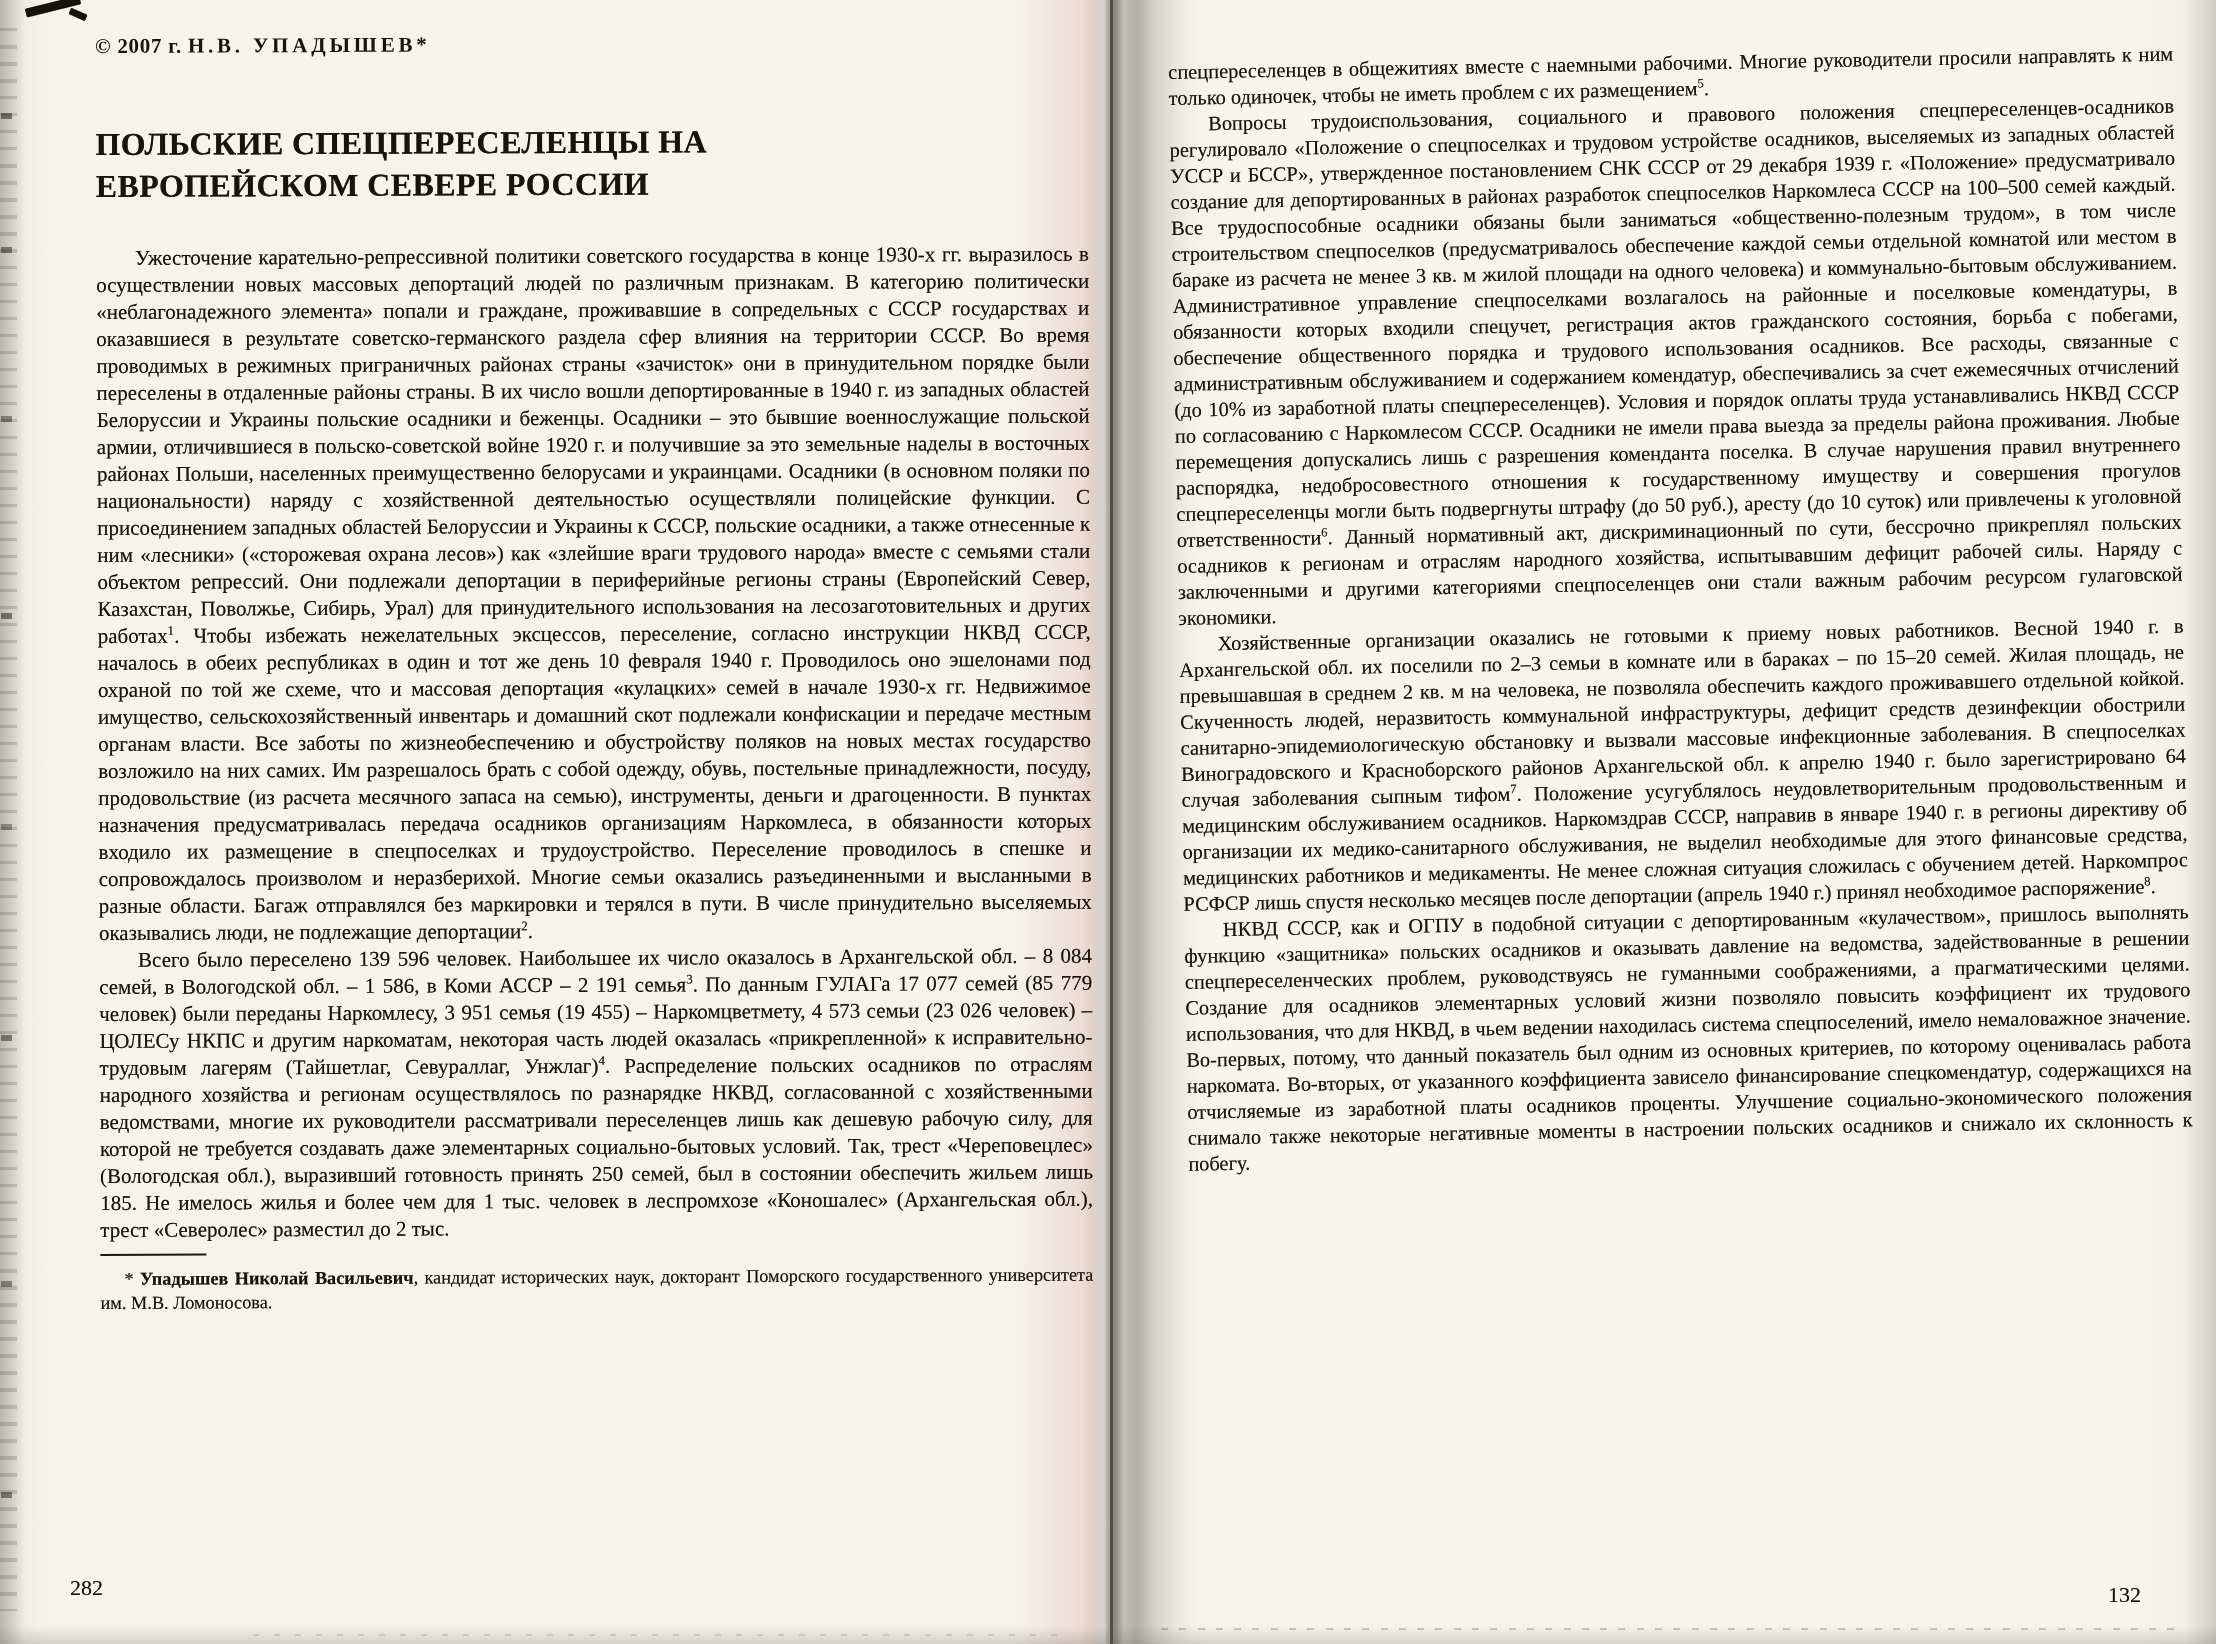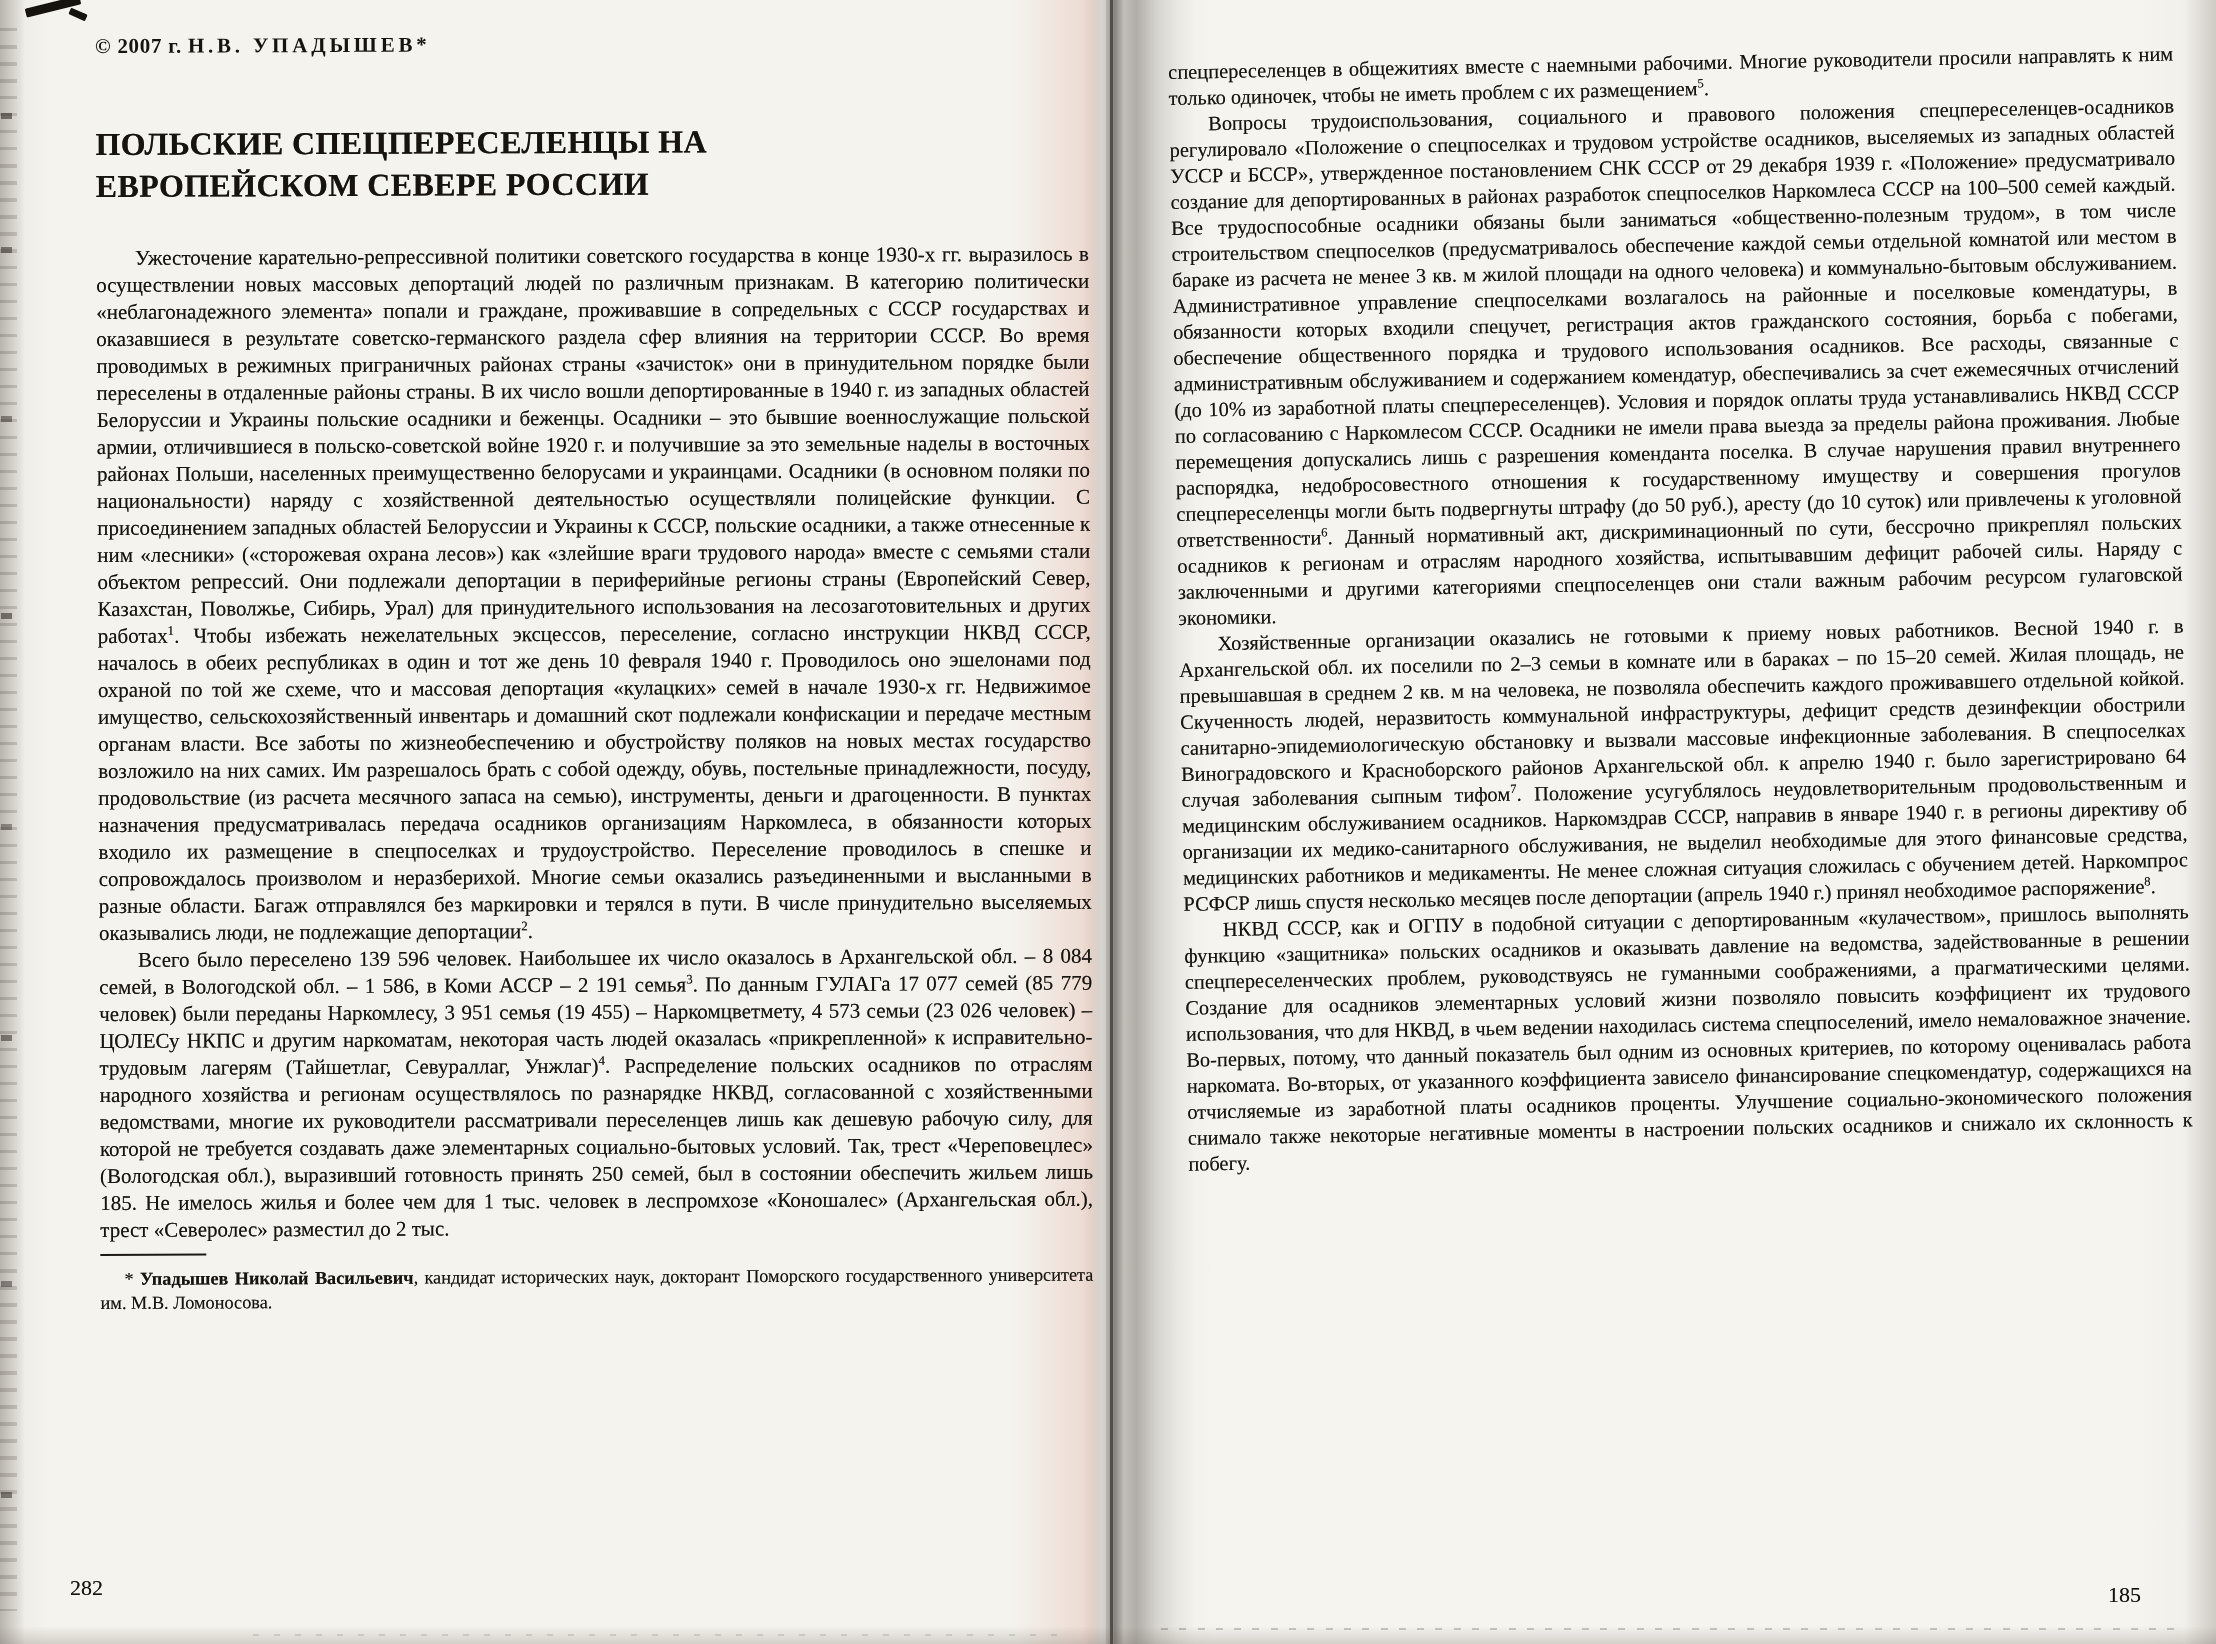--- a/index.html
+++ b/index.html
@@ -126,21 +126,21 @@
 
 <div class="page right-page">
   <div class="right-inner">
     <div class="body-text right-body" id="right-paragraphs">
         <p class="para">спецпереселенцев в общежитиях вместе с наемными рабочими. Многие руководители просили направлять к ним только одиночек, чтобы не иметь проблем с их размещением<sup>5</sup>.</p>
         <p class="para indent">Вопросы трудоиспользования, социального и правового положения спецпереселенцев-осадников регулировало «Положение о спецпоселках и трудовом устройстве осадников, выселяемых из западных областей УССР и БССР», утвержденное постановлением СНК СССР от 29 декабря 1939 г. «Положение» предусматривало создание для депортированных в районах разработок спецпоселков Наркомлеса СССР на 100–500 семей каждый. Все трудоспособные осадники обязаны были заниматься «общественно-полезным трудом», в том числе строительством спецпоселков (предусматривалось обеспечение каждой семьи отдельной комнатой или местом в бараке из расчета не менее 3 кв. м жилой площади на одного человека) и коммунально-бытовым обслуживанием. Административное управление спецпоселками возлагалось на районные и поселковые комендатуры, в обязанности которых входили спецучет, регистрация актов гражданского состояния, борьба с побегами, обеспечение общественного порядка и трудового использования осадников. Все расходы, связанные с административным обслуживанием и содержанием комендатур, обеспечивались за счет ежемесячных отчислений (до 10% из заработной платы спецпереселенцев). Условия и порядок оплаты труда устанавливались НКВД СССР по согласованию с Наркомлесом СССР. Осадники не имели права выезда за пределы района проживания. Любые перемещения допускались лишь с разрешения коменданта поселка. В случае нарушения правил внутреннего распорядка, недобросовестного отношения к государственному имуществу и совершения прогулов спецпереселенцы могли быть подвергнуты штрафу (до 50 руб.), аресту (до 10 суток) или привлечены к уголовной ответственности<sup>6</sup>. Данный нормативный акт, дискриминационный по сути, бессрочно прикреплял польских осадников к регионам и отраслям народного хозяйства, испытывавшим дефицит рабочей силы. Наряду с заключенными и другими категориями спецпоселенцев они стали важным рабочим ресурсом гулаговской экономики.</p>
         <p class="para indent">Хозяйственные организации оказались не готовыми к приему новых работников. Весной 1940 г. в Архангельской обл. их поселили по 2–3 семьи в комнате или в бараках – по 15–20 семей. Жилая площадь, не превышавшая в среднем 2 кв. м на человека, не позволяла обеспечить каждого проживавшего отдельной койкой. Скученность людей, неразвитость коммунальной инфраструктуры, дефицит средств дезинфекции обострили санитарно-эпидемиологическую обстановку и вызвали массовые инфекционные заболевания. В спецпоселках Виноградовского и Красноборского районов Архангельской обл. к апрелю 1940 г. было зарегистрировано 64 случая заболевания сыпным тифом<sup>7</sup>. Положение усугублялось неудовлетворительным продовольственным и медицинским обслуживанием осадников. Наркомздрав СССР, направив в январе 1940 г. в регионы директиву об организации их медико-санитарного обслуживания, не выделил необходимые для этого финансовые средства, медицинских работников и медикаменты. Не менее сложная ситуация сложилась с обучением детей. Наркомпрос РСФСР лишь спустя несколько месяцев после депортации (апрель 1940 г.) принял необходимое распоряжение<sup>8</sup>.</p>
         <p class="para indent">НКВД СССР, как и ОГПУ в подобной ситуации с депортированным «кулачеством», пришлось выполнять функцию «защитника» польских осадников и оказывать давление на ведомства, задействованные в решении спецпереселенческих проблем, руководствуясь не гуманными соображениями, а прагматическими целями. Создание для осадников элементарных условий жизни позволяло повысить коэффициент их трудового использования, что для НКВД, в чьем ведении находилась система спецпоселений, имело немаловажное значение. Во-первых, потому, что данный показатель был одним из основных критериев, по которому оценивалась работа наркомата. Во-вторых, от указанного коэффициента зависело финансирование спецкомендатур, содержащихся на отчисляемые из заработной платы осадников проценты. Улучшение социально-экономического положения снимало также некоторые негативные моменты в настроении польских осадников и снижало их склонность к побегу.</p>
       </div>
   </div>
-  <div class="page-number pn-right">185</div>
+  <div class="page-number pn-right">132</div>
 </div>
 
 <div class="gutter-shadow"></div>
 <div class="gutter-line"></div>
 <div class="left-edge-shade"></div>
 <div class="left-edge-marks"></div>
 <div class="edge-dash"></div>
 <div class="corner-mark1"></div>
 <div class="corner-mark2"></div>
 <div class="right-edge-shade"></div>

